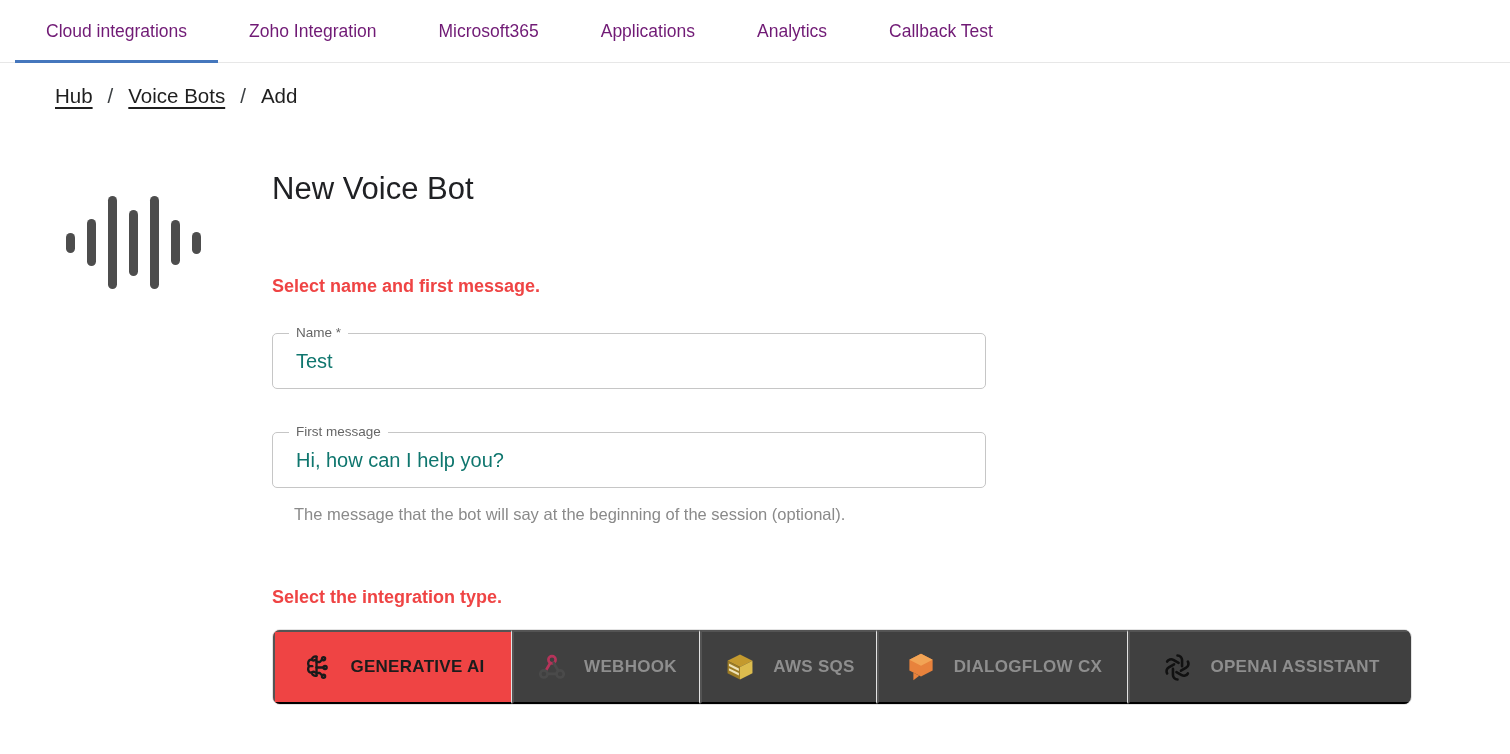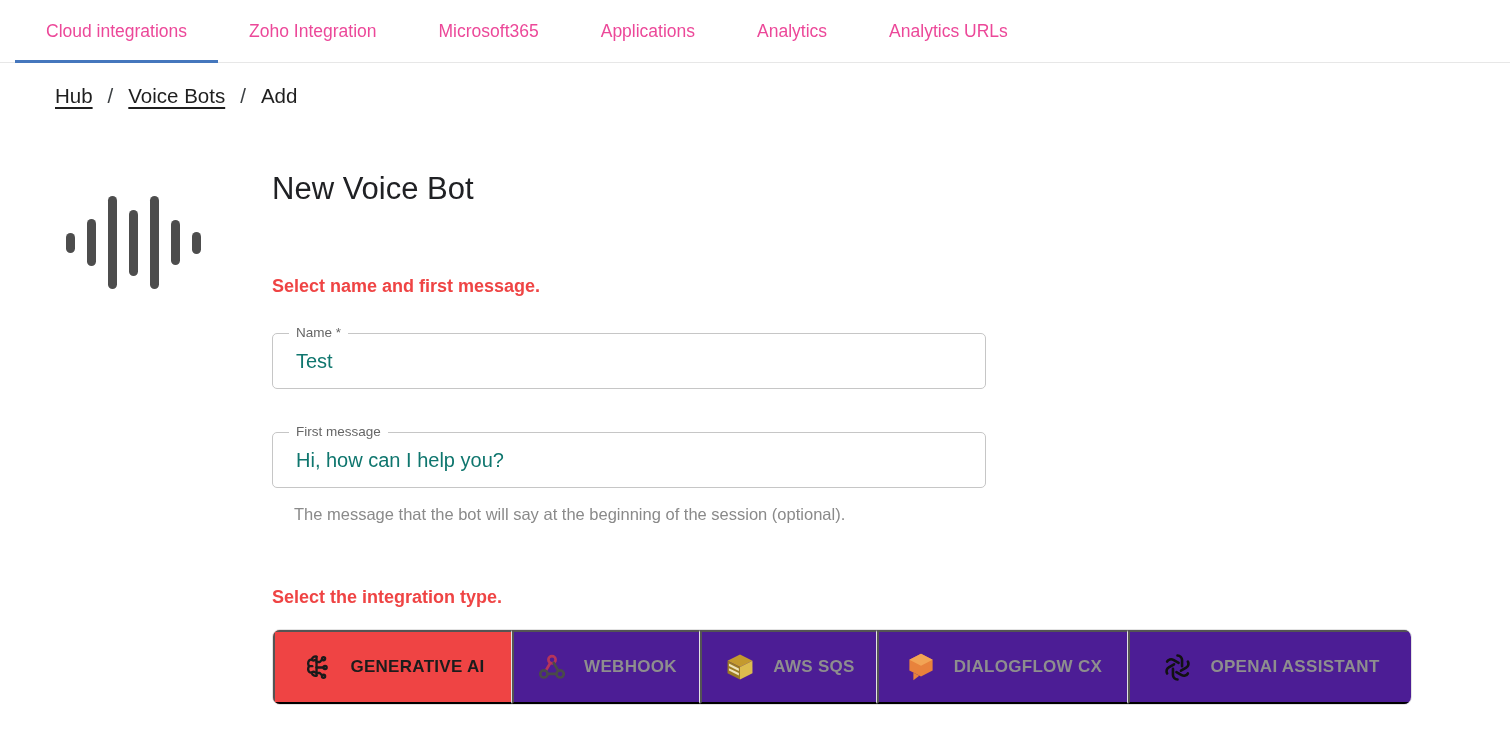--- a/index.html
+++ b/index.html
@@ -19,21 +19,21 @@
     display:flex; align-items:stretch;
     padding-left:15px;
     border-bottom:1px solid #e7e7e7;
     background:#fff;
   }
   .tab {
     position:relative;
     display:flex; align-items:center;
     padding:0 31px;
     font-size:17.5px;
-    color:#ec4899;
+    color:#701a75;
     cursor:pointer;
     white-space:nowrap;
   }
   .tab.active::after {
     content:""; position:absolute; left:0; right:0; bottom:-1px; height:3px;
     background:var(--accent, #4577bd);
   }
 
   
   .breadcrumb {
@@ -83,41 +83,41 @@
   
   .btn-group {
     margin-top:20px;
     display:flex; height:76px; width:1140px;
     border:1px solid #e3e3e3; border-radius:8px;
     overflow:hidden; background:#fff;
   }
   .type-btn {
     display:flex; align-items:center; justify-content:center; gap:16px;
     border-right:1px solid #e3e3e3;
-    background:#4c1d95; cursor:pointer;
+    background:#404040; cursor:pointer;
     font-size:17px; font-weight:600; letter-spacing:.3px;
     color:#8e8e8e; white-space:nowrap;
   }
   .type-btn:last-child { border-right:none; }
   .type-btn.selected { background:#ef4444; color:#1c1c1c; }
   .type-btn svg { flex:none; }
   .w1{width:239px}.w2{width:188px}.w3{width:177px}.w4{width:251px}.w5{width:283px}
 </style>
 </head>
 <body>
 
 <div class="page">
 
   <nav class="nav">
     <div class="tab active">Cloud integrations</div>
     <div class="tab">Zoho Integration</div>
     <div class="tab">Microsoft365</div>
     <div class="tab">Applications</div>
     <div class="tab">Analytics</div>
-    <div class="tab">Analytics URLs</div>
+    <div class="tab">Callback Test</div>
   </nav>
 
   <div class="breadcrumb">
     <span class="crumb-link">Hub</span>
     <span class="crumb-sep">/</span>
     <span class="crumb-link">Voice Bots</span>
     <span class="crumb-sep">/</span>
     <span>Add</span>
   </div>
 

